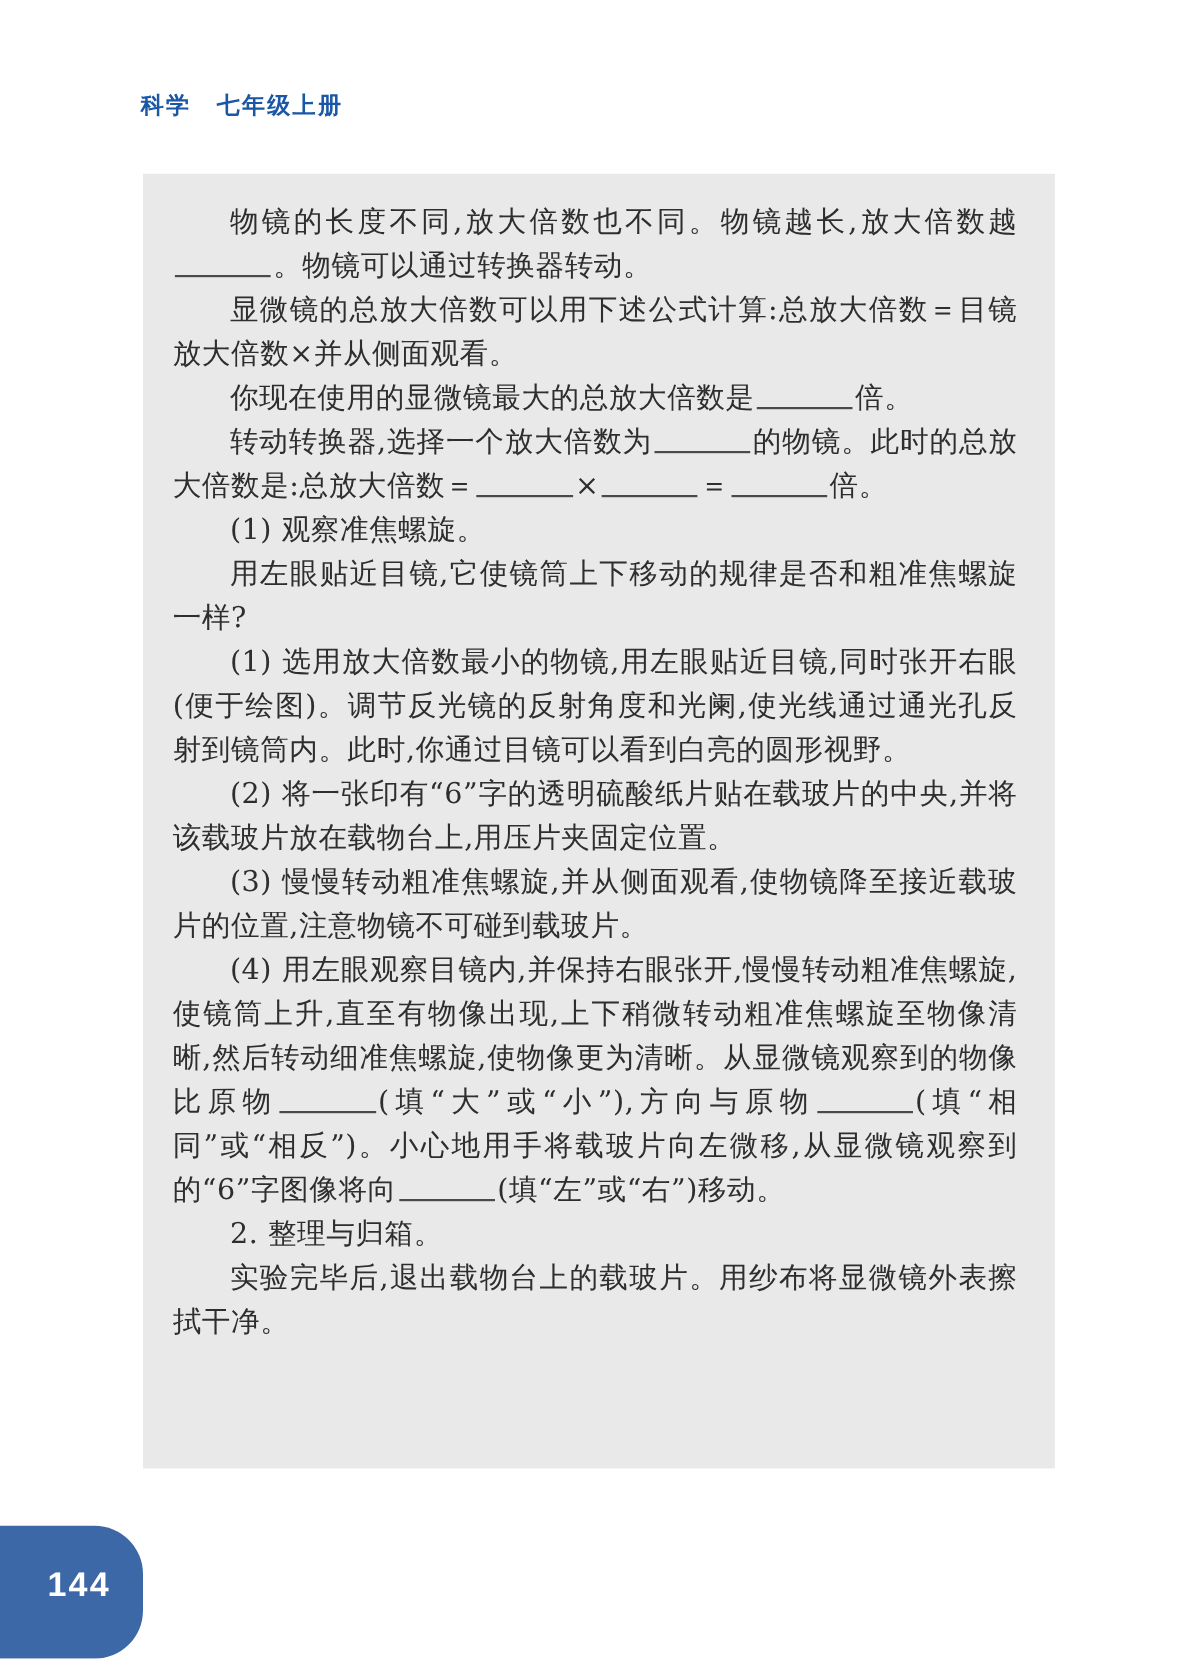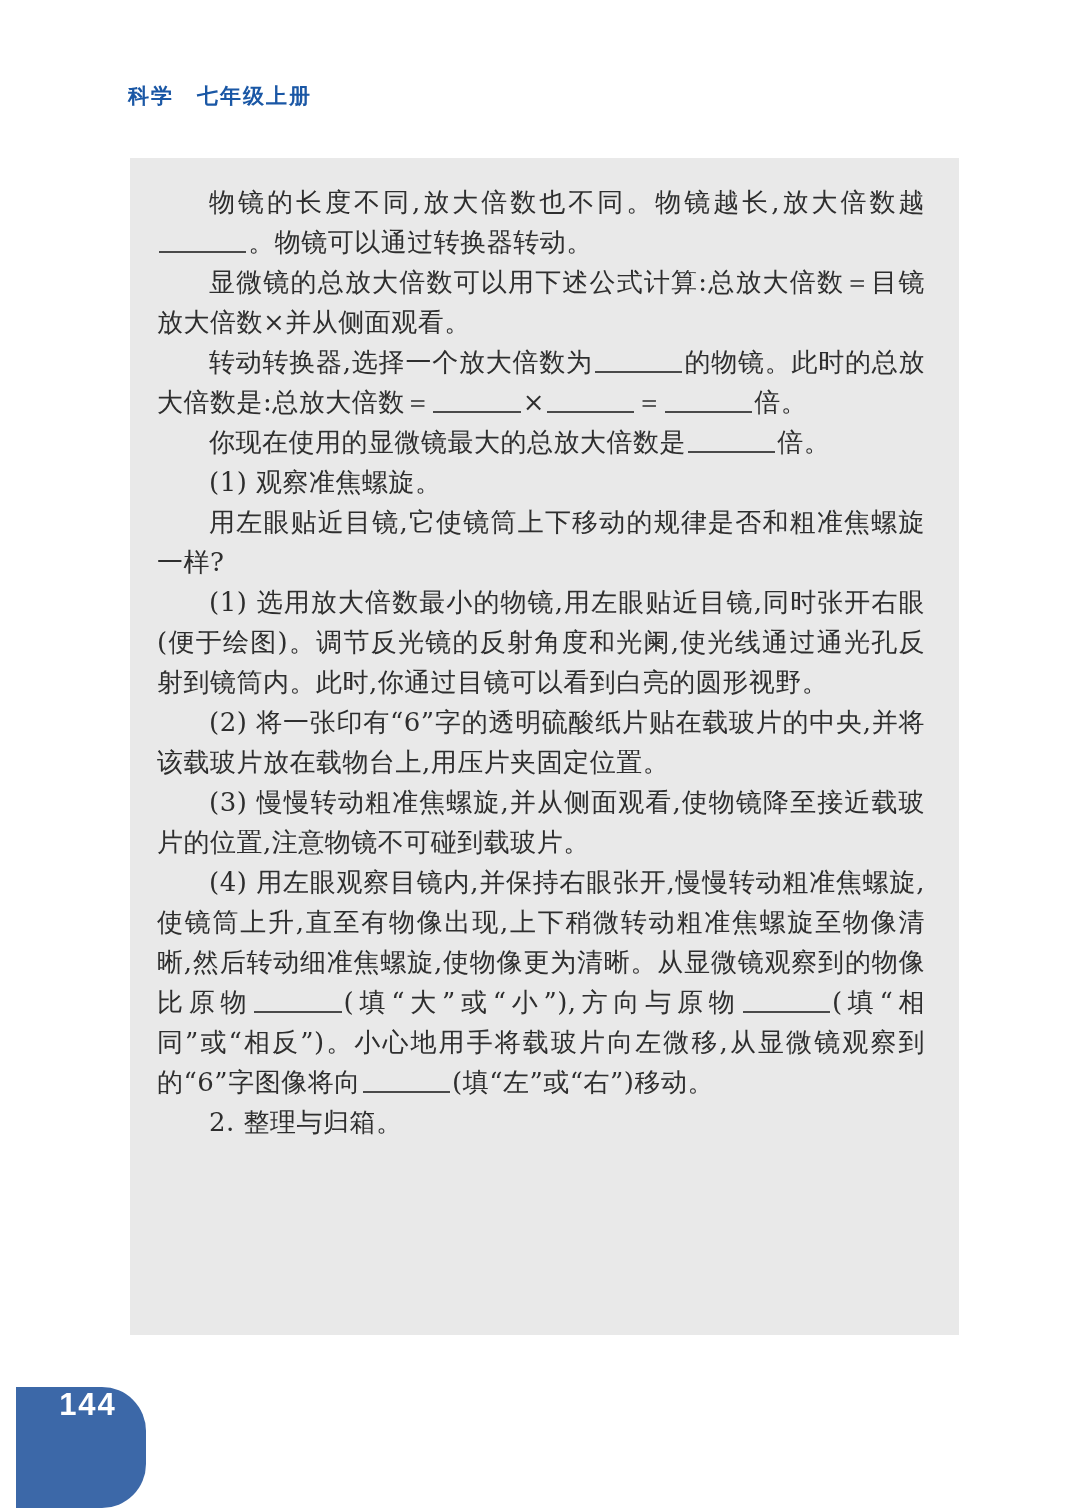--- a/index.html
+++ b/index.html
@@ -39,25 +39,26 @@
   .blank{
     display:inline-block;
     width:3.4em;
     height:0.95em;
     border-bottom:2px solid #4a4a4a;
     vertical-align:baseline;
     margin:0 2px -2px 2px;
   }
   .page-badge{
     position:absolute;
-    left:16px;top:1387px;
+    left:0;top:1387px;
     width:130px;height:121px;
     background:#3c68a8;
     border-radius:0 44px 44px 0;
     display:flex;
+    align-items:center;
     justify-content:center;
     padding-left:14px;
     padding-bottom:14px;
     box-sizing:border-box;
   }
   .page-badge span{
     font-family:"Liberation Sans","DejaVu Sans",sans-serif;
     font-weight:bold;
     font-size:31px;
     color:#ffffff;
@@ -67,28 +68,29 @@
 </head>
 <body>
 
 <div class="page">
 
   <div class="book-header">科学　七年级上册</div>
 
   <div class="content-panel">
       <p class="para">物镜的长度不同,放大倍数也不同。物镜越长,放大倍数越<span class="blank" style="width: 3.36em;"></span>。物镜可以通过转换器转动。</p>
       <p class="para">显微镜的总放大倍数可以用下述公式计算:总放大倍数＝目镜放大倍数×并从侧面观看。</p>
+      <p class="para">你现在使用的显微镜最大的总放大倍数是<span class="blank" style="width: 3.36em;"></span>倍。</p>
       <p class="para">转动转换器,选择一个放大倍数为<span class="blank" style="width: 3.36em;"></span>的物镜。此时的总放大倍数是:总放大倍数＝<span class="blank" style="width: 3.36em;"></span>×<span class="blank" style="width: 3.36em;"></span>＝<span class="blank" style="width: 3.36em;"></span>倍。</p>
-      <p class="para">你现在使用的显微镜最大的总放大倍数是<span class="blank" style="width: 3.36em;"></span>倍。</p>
       <p class="para">(1) 观察准焦螺旋。</p>
       <p class="para">用左眼贴近目镜,它使镜筒上下移动的规律是否和粗准焦螺旋一样?</p>
       <p class="para">(1) 选用放大倍数最小的物镜,用左眼贴近目镜,同时张开右眼(便于绘图)。调节反光镜的反射角度和光阑,使光线通过通光孔反射到镜筒内。此时,你通过目镜可以看到白亮的圆形视野。</p>
       <p class="para">(2) 将一张印有“6”字的透明硫酸纸片贴在载玻片的中央,并将该载玻片放在载物台上,用压片夹固定位置。</p>
       <p class="para">(3) 慢慢转动粗准焦螺旋,并从侧面观看,使物镜降至接近载玻片的位置,注意物镜不可碰到载玻片。</p>
       <p class="para">(4) 用左眼观察目镜内,并保持右眼张开,慢慢转动粗准焦螺旋,使镜筒上升,直至有物像出现,上下稍微转动粗准焦螺旋至物像清晰,然后转动细准焦螺旋,使物像更为清晰。从显微镜观察到的物像比原物<span class="blank" style="width: 3.36em;"></span>(填“大”或“小”),方向与原物<span class="blank" style="width: 3.36em;"></span>(填“相同”或“相反”)。小心地用手将载玻片向左微移,从显微镜观察到的“6”字图像将向<span class="blank" style="width: 3.36em;"></span>(填“左”或“右”)移动。</p>
       <p class="para">2. 整理与归箱。</p>
+      <p class="para">实验完毕后,退出载物台上的载玻片。用纱布将显微镜外表擦拭干净。</p>
     </div>
 
   <div class="page-badge">
     <span>144</span>
   </div>
 
 </div>
 
 </body></html>

